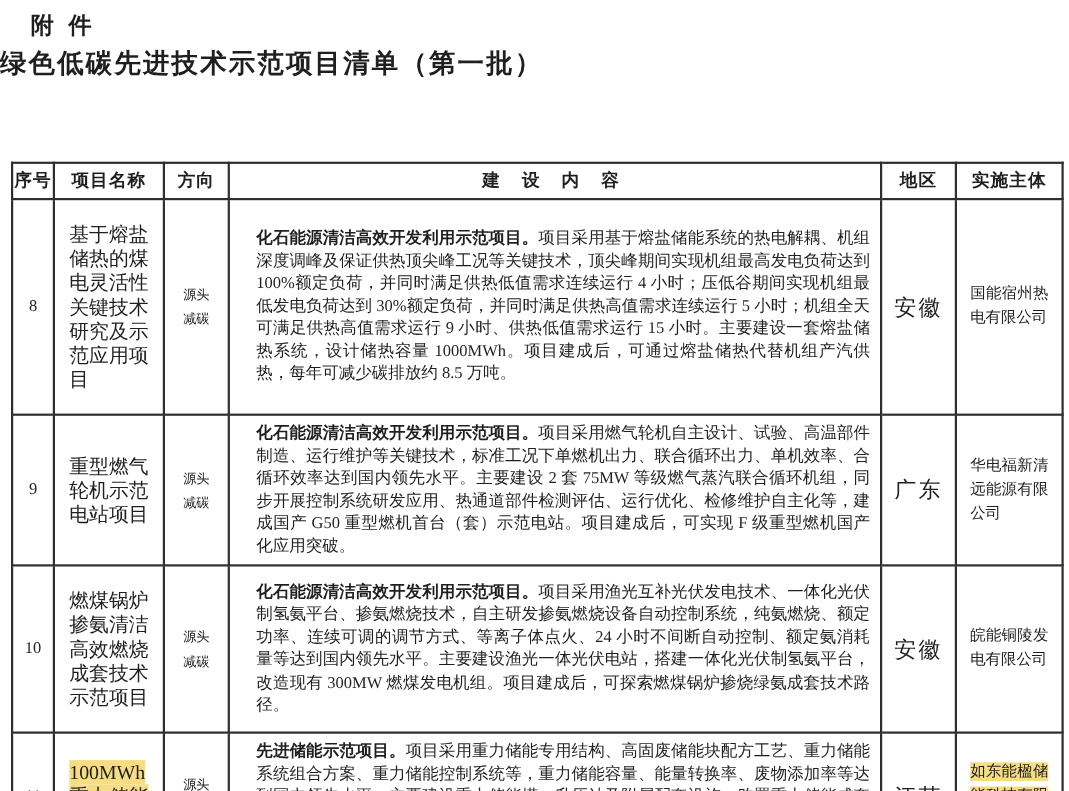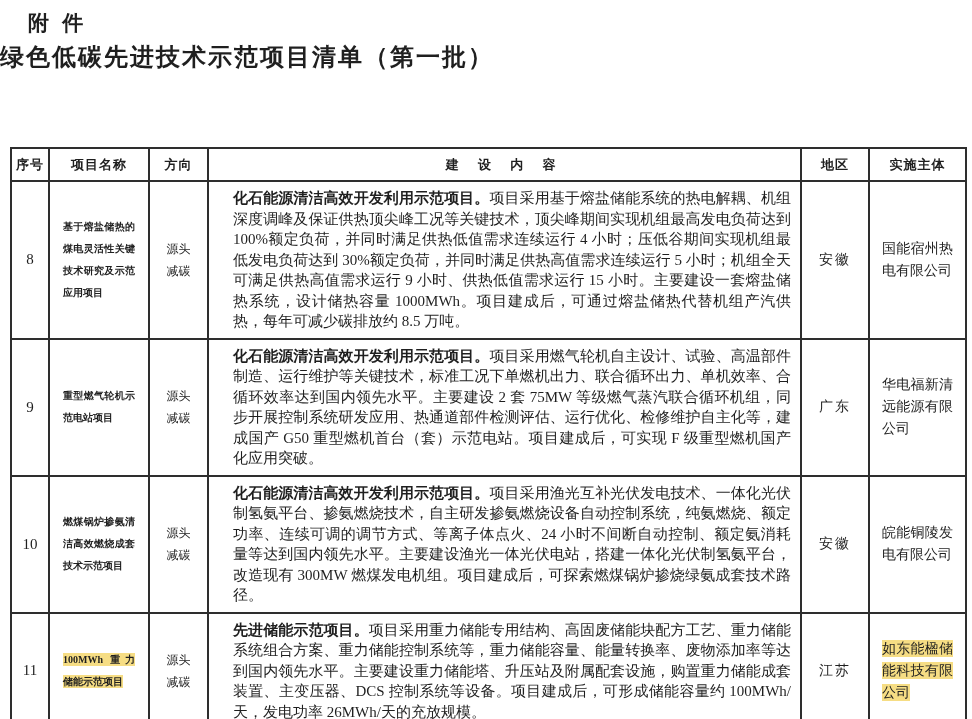--- a/index.html
+++ b/index.html
@@ -45,62 +45,61 @@
   col.w-region { width: 68px; }
   col.w-entity { width: 97px; }
 
   th, td {
     border: 2px solid var(--border);
     vertical-align: middle;
     color: var(--text);
   }
   thead tr { height: 33px; }
   th {
-    font-size: 13px;
+    font-size: 16px;
     font-weight: bold;
     text-align: center;
     letter-spacing: 1px;
     padding: 2px 0;
   }
   th.h-content { letter-spacing: 8px; margin-left: 16px; }
 
   tr.r0 { height: 153px; }
   tr.r1 { height: 127px; }
   tr.r2 { height: 133px; }
   tr.r3 { height: 116px; }
 
   td.c-serial {
     text-align: center;
     font-size: 15px;
   }
   td.c-name {
     padding: 20px 13px;
-    font-size: 10px;
+    font-size: 18px;
     text-align: justify;
     line-height: 22px;
-    font-weight: bold;
   }
   td.c-dir {
     padding: 0 15px;
     font-size: 12px;
     text-align: center;
     line-height: 22px;
     word-break: break-all;
   }
   td.c-content {
     padding: 6px 9px 6px 24px;
     font-size: 15px;
     line-height: 20.5px;
     text-align: justify;
     word-break: break-all;
   }
   td.c-content .lead { font-weight: bold; }
   td.c-region {
     text-align: center;
-    font-size: 14px;
+    font-size: 20px;
     letter-spacing: 2px;
   }
   td.c-entity {
     padding: 4px 12px;
     font-size: 14px;
     text-align: justify;
     line-height: 22px;
   }
   .hl {
     background: var(--highlight);

